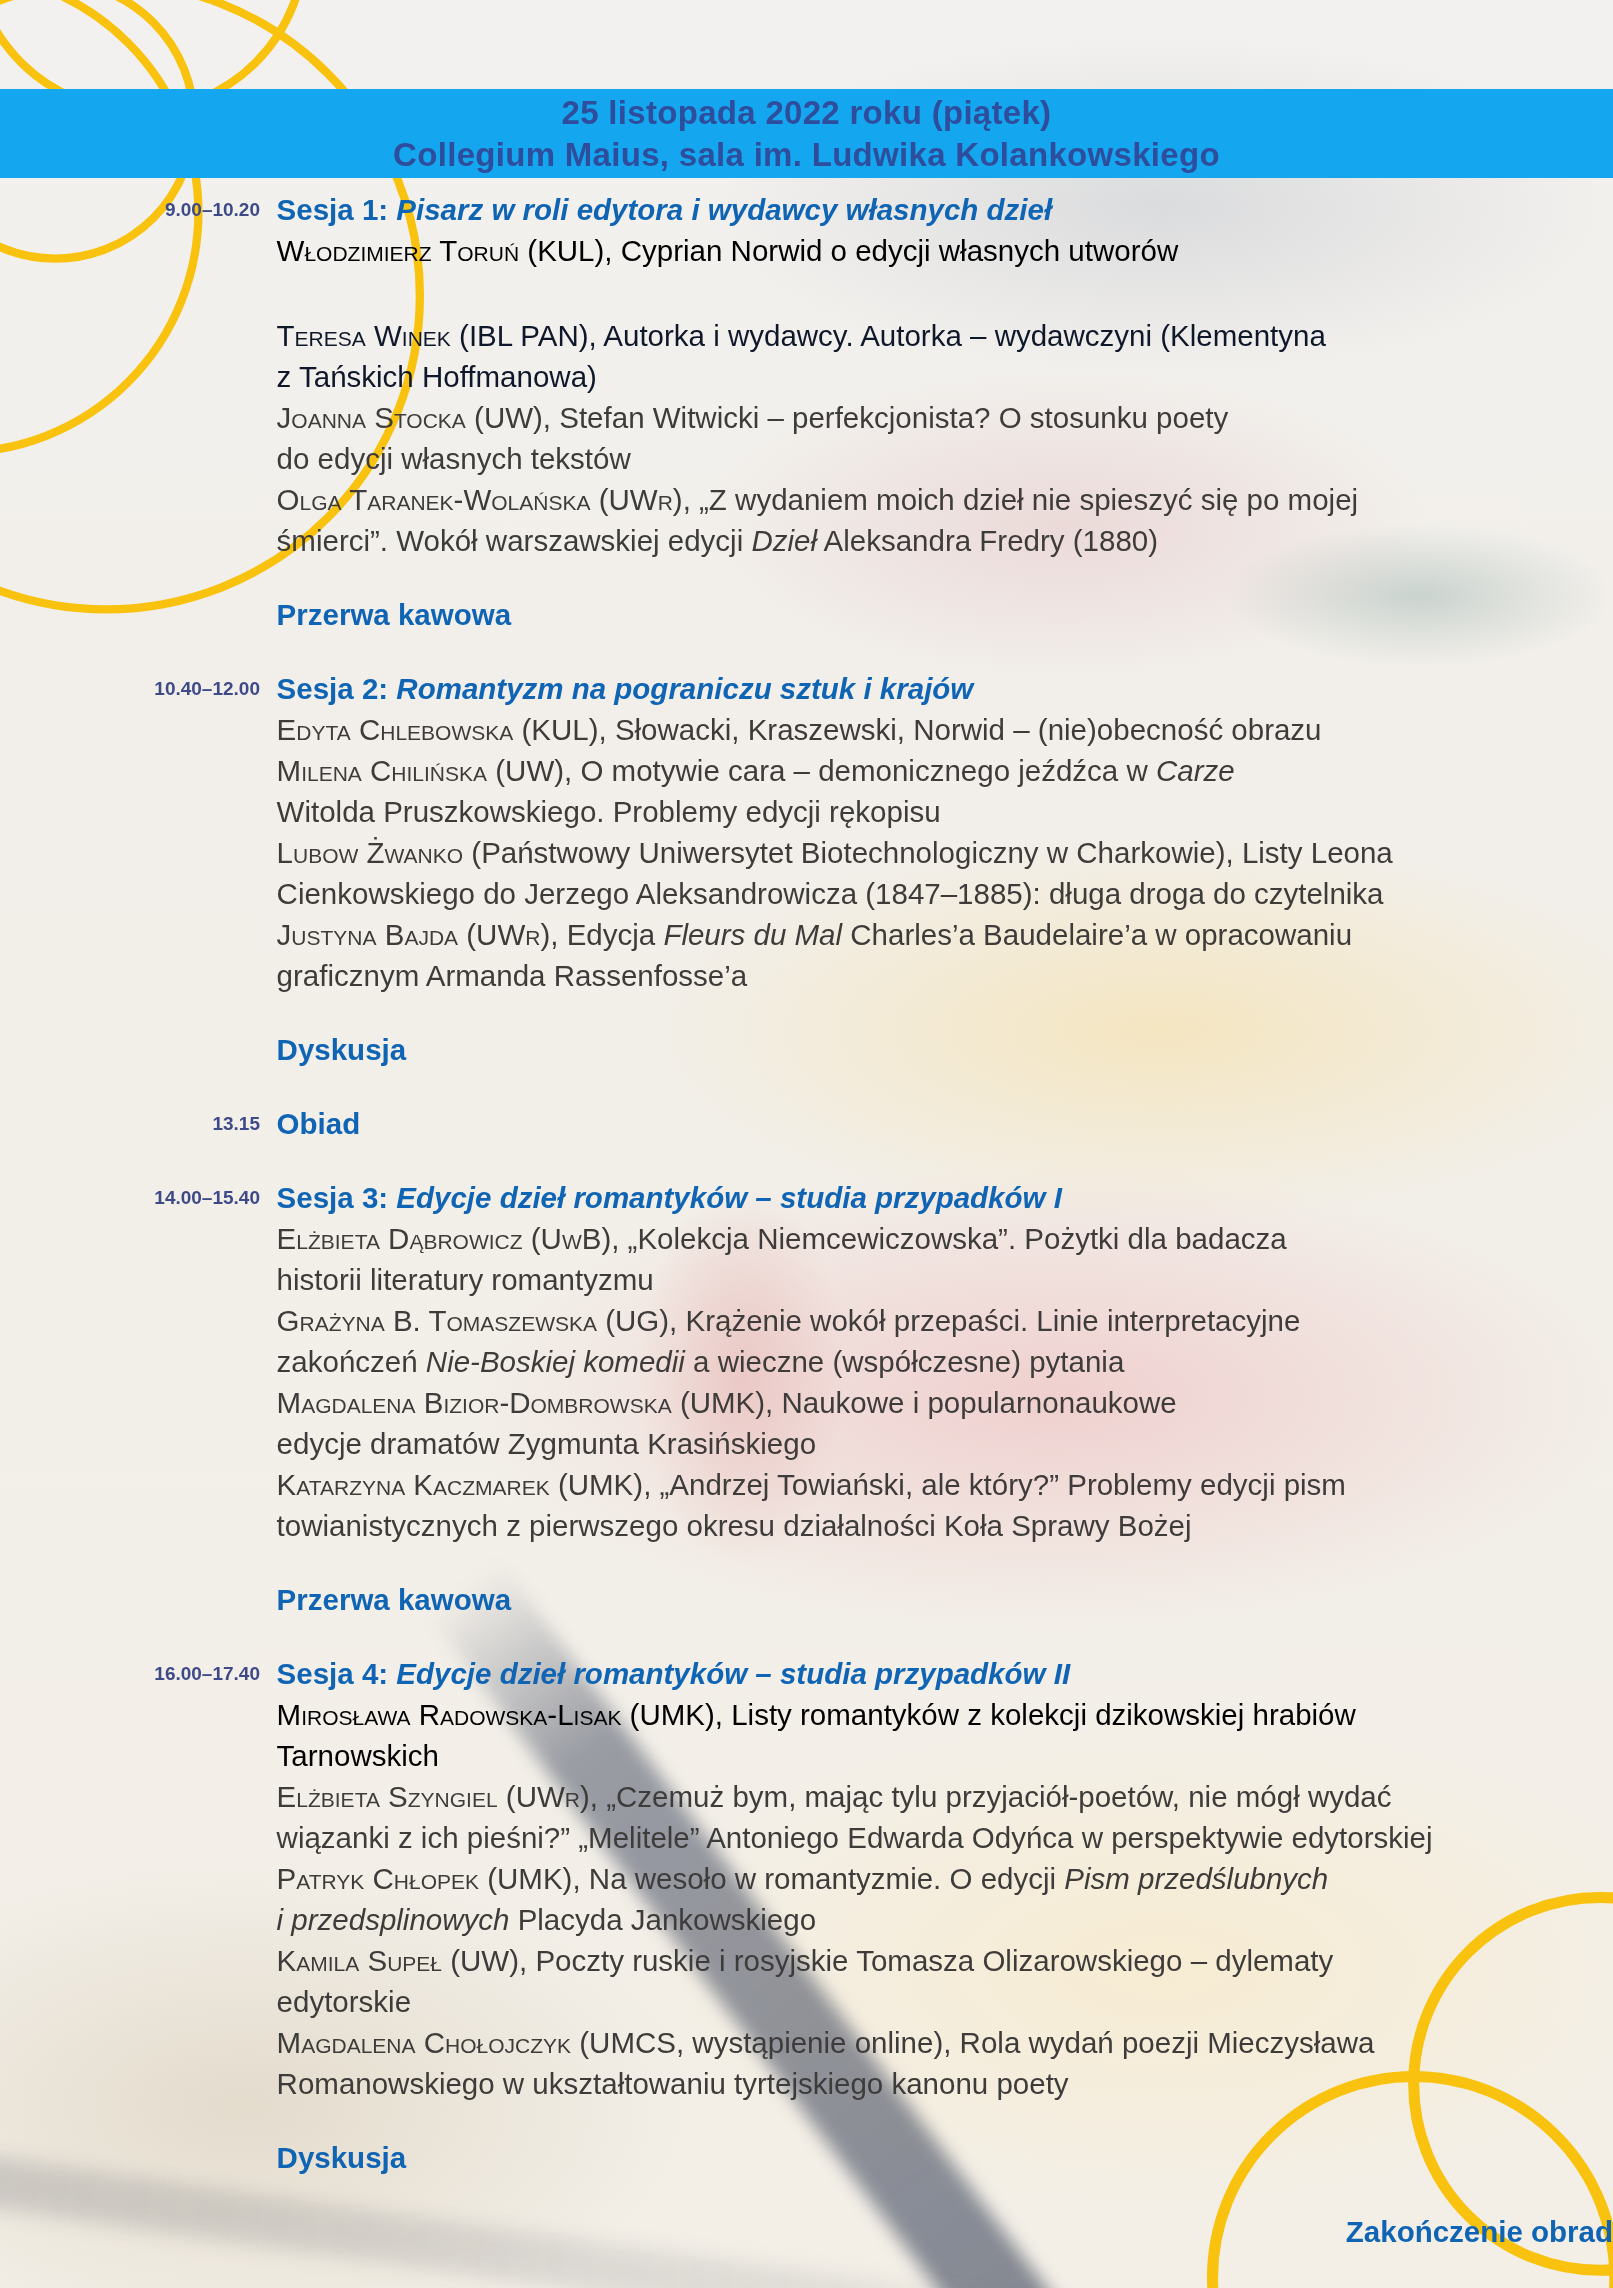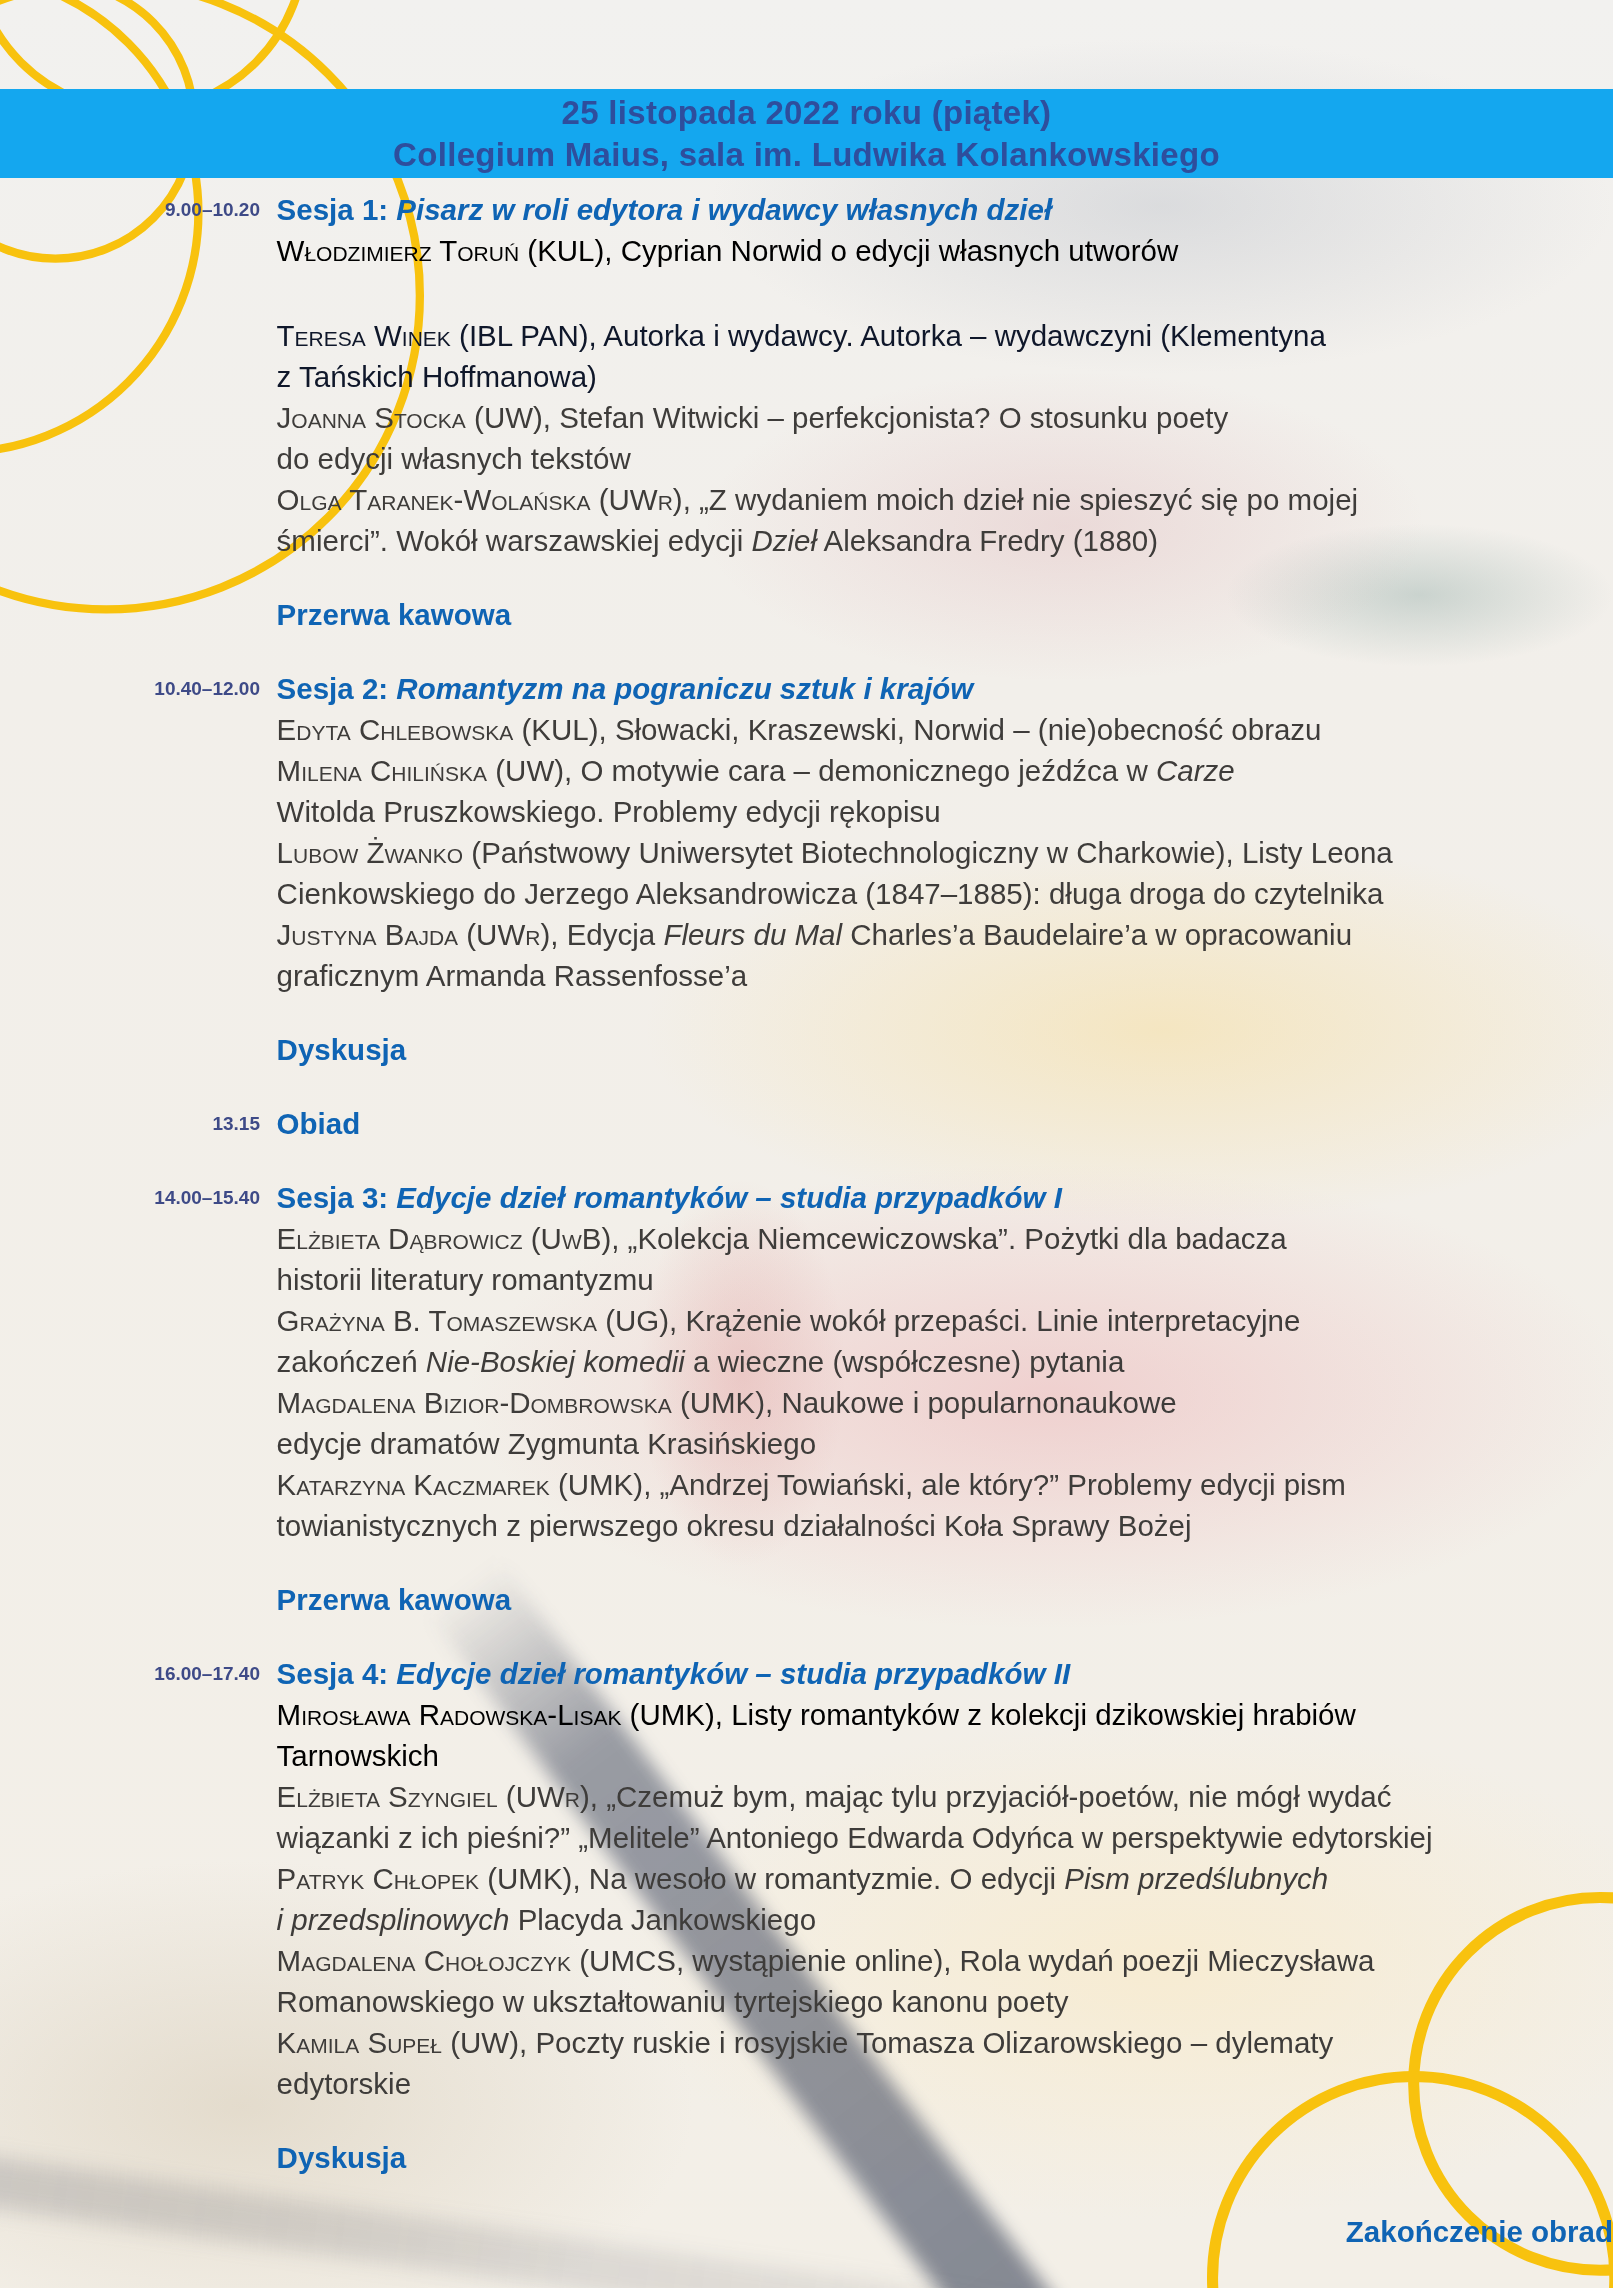--- a/index.html
+++ b/index.html
@@ -139,24 +139,24 @@
       <div class="row">
         <div class="time" style="color: rgb(62, 74, 135);">16.00–17.40</div>
         <div class="content">
           <div class="session-title" style="color: rgb(15, 100, 180);"><span class="label">Sesja 4:</span><span class="ital"> Edycje dzieł romantyków – studia przypadków II</span></div>
           <div class="paper" style="color: #000000;"><span class="seg-name">Mirosława Radowska-Lisak (UMK)</span><span class="seg-normal">, Listy romantyków z kolekcji dzikowskiej hrabiów
 Tarnowskich</span></div>
           <div class="paper" style="color: rgb(62, 60, 58);"><span class="seg-name">Elżbieta Szyngiel (UWr)</span><span class="seg-normal">, „Czemuż bym, mając tylu przyjaciół-poetów, nie mógł wydać
 wiązanki z ich pieśni?” „Melitele” Antoniego Edwarda Odyńca w perspektywie edytorskiej</span></div>
           <div class="paper" style="color: rgb(62, 60, 58);"><span class="seg-name">Patryk Chłopek (UMK)</span><span class="seg-normal">, Na wesoło w romantyzmie. O edycji </span><span class="seg-italic">Pism przedślubnych
 i przedsplinowych</span><span class="seg-normal"> Placyda Jankowskiego</span></div>
+          <div class="paper" style="color: rgb(62, 60, 58);"><span class="seg-name">Kamila Supeł (UW)</span><span class="seg-normal">, Poczty ruskie i rosyjskie Tomasza Olizarowskiego – dylematy
+edytorskie</span></div>
           <div class="paper" style="color: rgb(62, 60, 58);"><span class="seg-name">Magdalena Chołojczyk</span><span class="seg-normal"> (UMCS, wystąpienie online), Rola wydań poezji Mieczysława
 Romanowskiego w ukształtowaniu tyrtejskiego kanonu poety</span></div>
-          <div class="paper" style="color: rgb(62, 60, 58);"><span class="seg-name">Kamila Supeł (UW)</span><span class="seg-normal">, Poczty ruskie i rosyjskie Tomasza Olizarowskiego – dylematy
-edytorskie</span></div>
         </div>
       </div>
       <div class="row">
         <div class="time" style="color: rgb(62, 74, 135);"></div>
         <div class="content">
           <div class="note-text" style="color: rgb(15, 100, 180);">Dyskusja</div>
         </div>
       </div>
       <div class="row">
         <div class="time" style="color: rgb(62, 74, 135);"></div>

